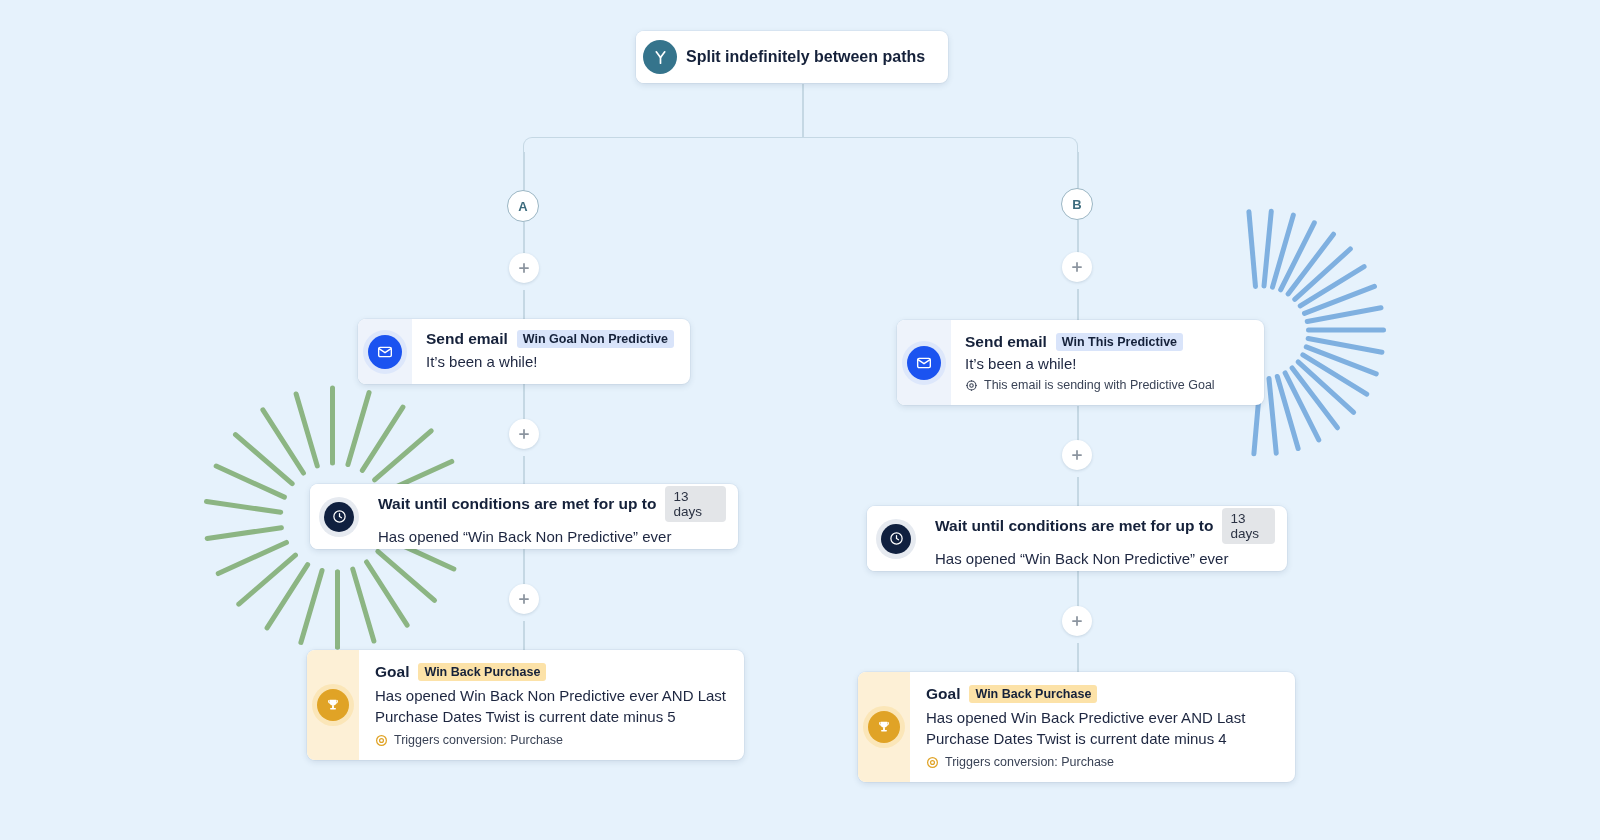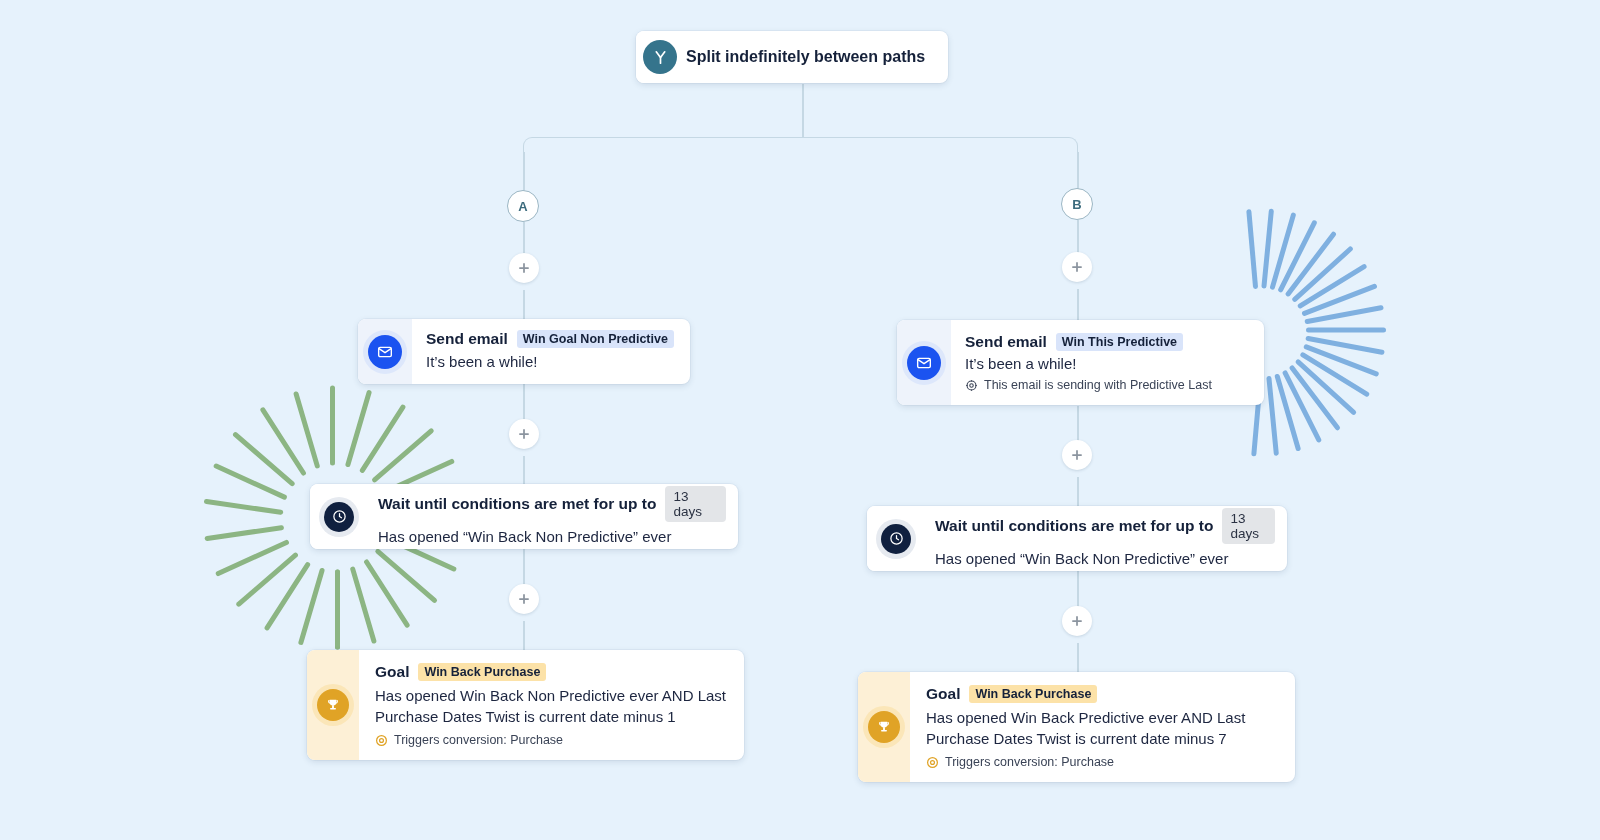--- a/index.html
+++ b/index.html
@@ -258,21 +258,21 @@
           <path d="M7 5H4.6v1.6A3.4 3.4 0 0 0 7.6 10V8.3A1.9 1.9 0 0 1 6.2 6.6V6.4H7z"></path>
           <path d="M17 5h2.4v1.6A3.4 3.4 0 0 1 16.4 10V8.3a1.9 1.9 0 0 0 1.4-1.7V6.4H17z"></path>
         </svg>
       </span>
     </div>
     <div class="body" style="padding:0 18px 0 16px; gap:4px;">
       <div class="titlerow">
         <span class="ttl">Goal</span>
         <span class="chip chip-gold">Win Back Purchase</span>
       </div>
-      <div class="desc">Has opened Win Back Non Predictive ever AND Last Purchase Dates Twist is current date minus 1</div>
+      <div class="desc">Has opened Win Back Non Predictive ever AND Last Purchase Dates Twist is current date minus 5</div>
       <div class="sub">
         <svg width="13" height="13" viewBox="0 0 24 24" fill="none" stroke="#e0a326" stroke-width="2.3">
           <circle cx="12" cy="12" r="9"></circle>
             <circle cx="12" cy="12" r="3.6"></circle>
         </svg>
         <span>Triggers conversion: Purchase</span>
       </div>
     </div>
   </div>
 
@@ -290,21 +290,21 @@
         <span class="ttl">Send email</span>
         <span class="chip chip-blue">Win This Predictive</span>
       </div>
       <div class="desc">It’s been a while!</div>
       <div class="sub">
         <svg width="13" height="13" viewBox="0 0 24 24" fill="none" stroke="#3a4356" stroke-width="2">
           <circle cx="12" cy="12" r="8.2"></circle>
             <circle cx="12" cy="12" r="3.2"></circle>
           <path d="M12 2.2v2.6M12 19.2v2.6M2.2 12h2.6M19.2 12h2.6"></path>
         </svg>
-        <span>This email is sending with Predictive Last</span>
+        <span>This email is sending with Predictive Goal</span>
       </div>
     </div>
   </div>
 
   <div class="node" style="left:867px; top:506px; width:420px; height:65px;">
     <div class="gutter g-wait">
       <span class="icon-circ ic-clock">
         <svg width="15" height="15" viewBox="0 0 24 24" fill="none" stroke="#ffffff" stroke-width="2" stroke-linecap="round">
           <circle cx="12" cy="12" r="9"></circle>
             <path d="M12 7.2V12l3.2 2"></path>
@@ -330,21 +330,21 @@
           <path d="M7 5H4.6v1.6A3.4 3.4 0 0 0 7.6 10V8.3A1.9 1.9 0 0 1 6.2 6.6V6.4H7z"></path>
           <path d="M17 5h2.4v1.6A3.4 3.4 0 0 1 16.4 10V8.3a1.9 1.9 0 0 0 1.4-1.7V6.4H17z"></path>
         </svg>
       </span>
     </div>
     <div class="body" style="padding:0 18px 0 16px; gap:4px;">
       <div class="titlerow">
         <span class="ttl">Goal</span>
         <span class="chip chip-gold">Win Back Purchase</span>
       </div>
-      <div class="desc">Has opened Win Back Predictive ever AND Last Purchase Dates Twist is current date minus 7</div>
+      <div class="desc">Has opened Win Back Predictive ever AND Last Purchase Dates Twist is current date minus 4</div>
       <div class="sub">
         <svg width="13" height="13" viewBox="0 0 24 24" fill="none" stroke="#e0a326" stroke-width="2.3">
           <circle cx="12" cy="12" r="9"></circle>
             <circle cx="12" cy="12" r="3.6"></circle>
         </svg>
         <span>Triggers conversion: Purchase</span>
       </div>
     </div>
   </div>
 

